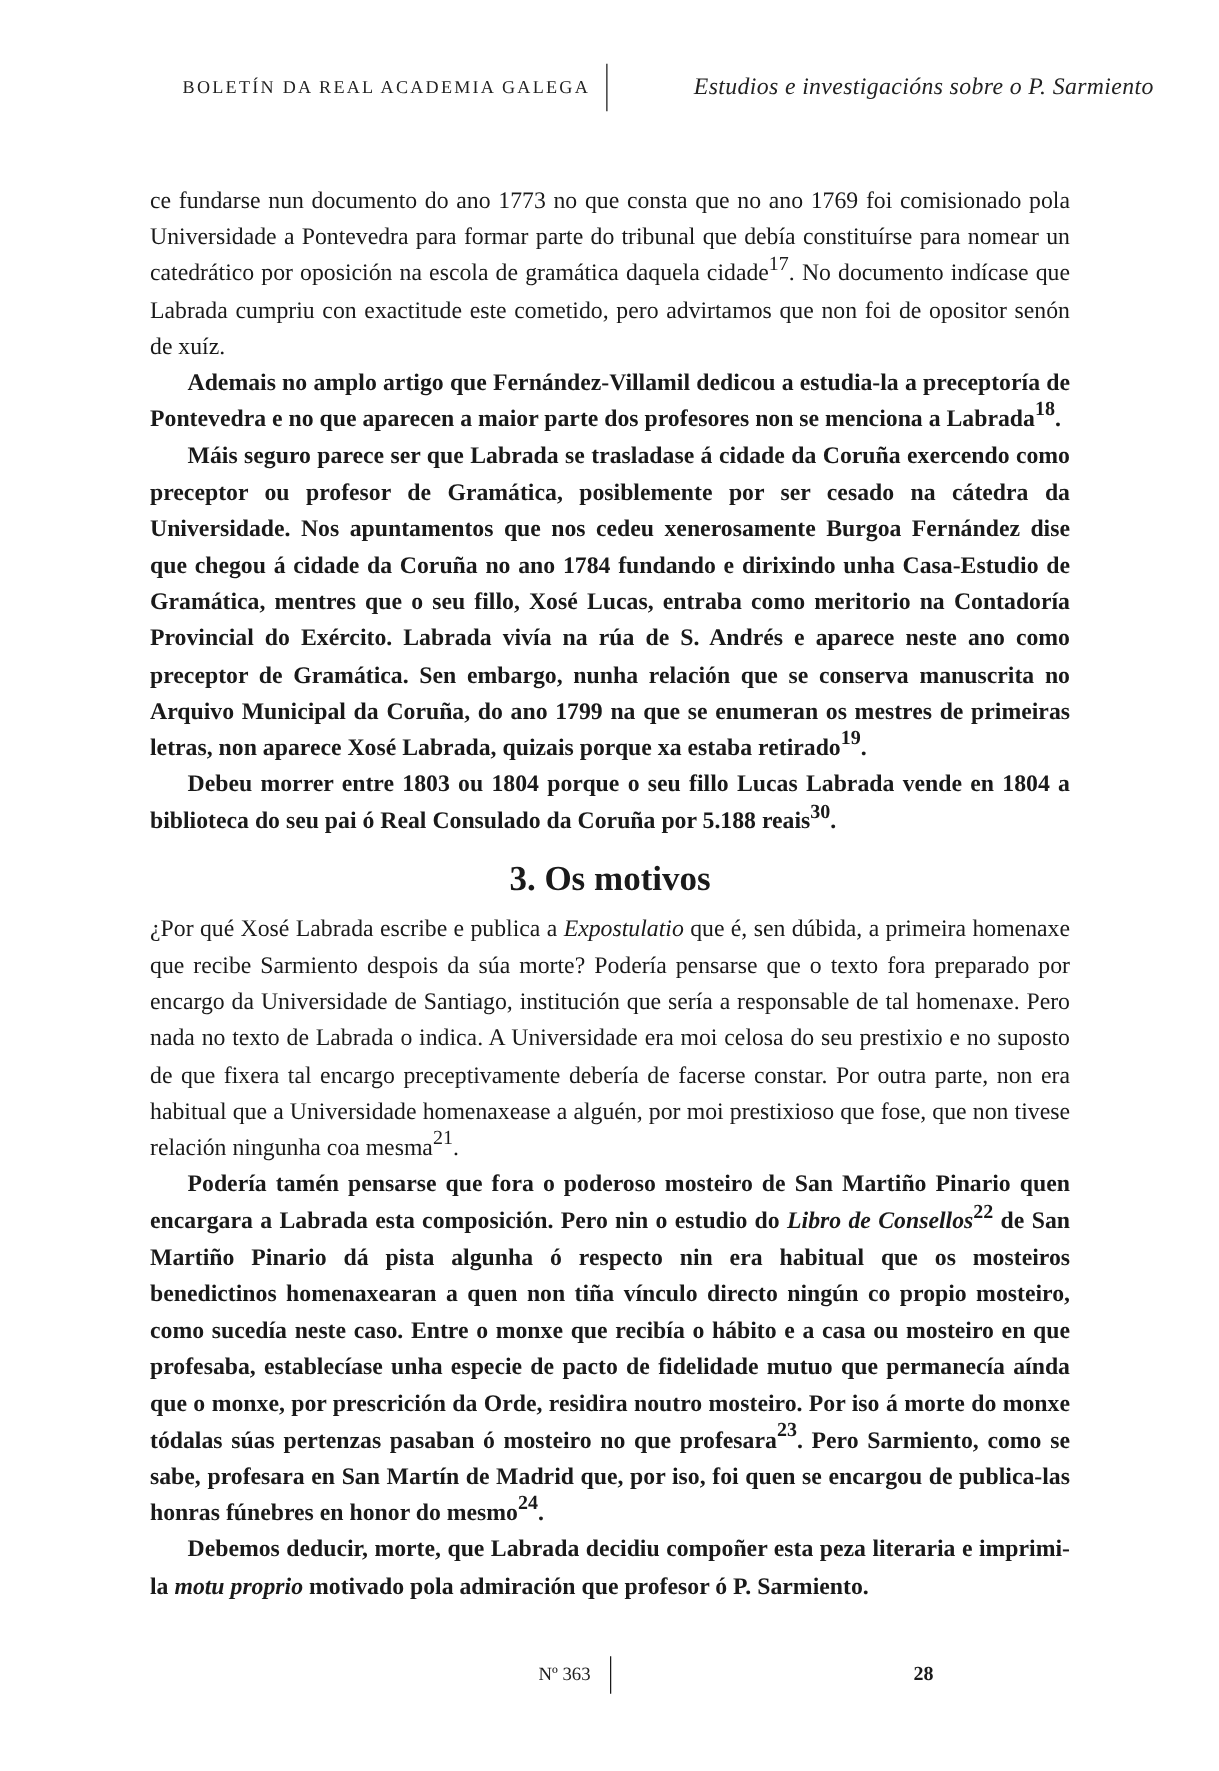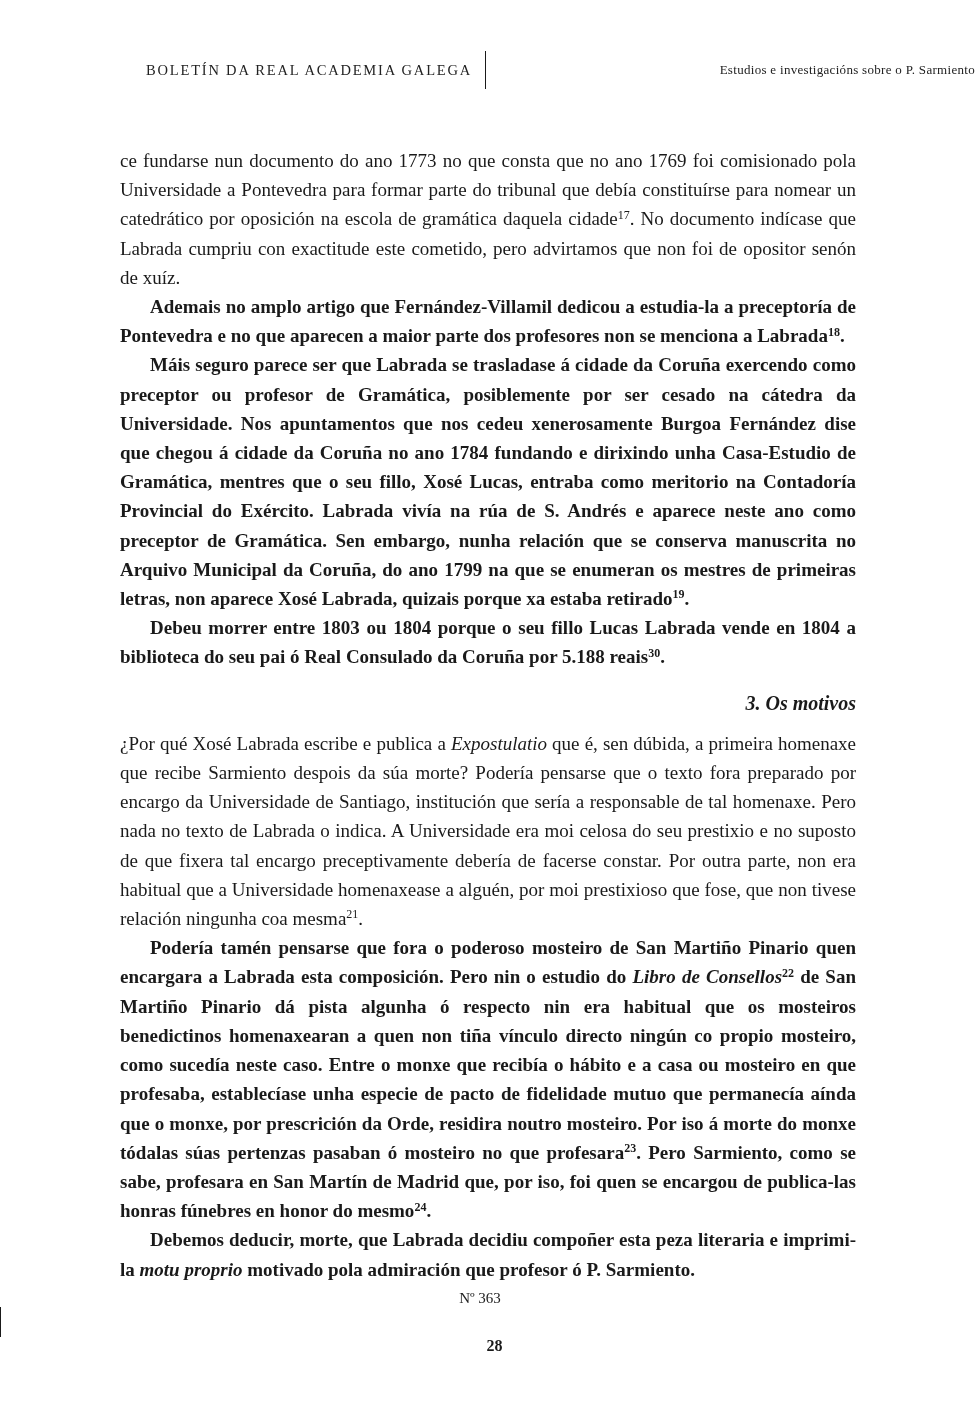--- a/index.html
+++ b/index.html
@@ -34,83 +34,82 @@
     white-space: nowrap;
   }
   .header-rule {
     width: 1px;
     min-height: 38px;
     align-self: stretch;
     background: #1a1a1a;
   }
   .header-right {
     flex: 1;
-    text-align: right;
+    text-align: center;
     padding-left: 17px;
-    font-size: 13px;
+    font-size: 19px;
     letter-spacing: 0.3px;
     color: #222222;
     white-space: nowrap;
+    font-style: italic;
   }
 
   
   .body-text {
     position: absolute;
     left: 120px;
     top: 146px;
     width: 736px;
     text-align: justify;
     font-size: 19px;
     line-height: 29.2px;
   }
   .para { margin: 0; }
   .para.indent { text-indent: 30px; font-weight: bold; }
   .section-heading {
-    font-size: 20px;
+    font-size: 28px;
     font-weight: bold;
     margin: 17px 0 11px 0;
-    text-align: right;
+    text-align: center;
     text-indent: 0;
-    font-style: italic;
   }
   sup.footnote-ref {
-    font-size: 12px;
+    font-size: 16px;
     line-height: 0;
     vertical-align: baseline;
     position: relative;
     top: -0.55em;
   }
   em { font-style: italic; }
 
   
   .page-footer {
     position: absolute;
     left: 0;
     bottom: 62px;
     width: 100%;
     display: flex;
     align-items: center;
-    flex-direction: column;
   }
   .footer-left {
     flex: 1;
     text-align: right;
     padding-right: 15px;
     font-size: 15px;
     color: #222222;
   }
   .footer-rule {
     width: 1px;
     min-height: 30px;
     align-self: stretch;
     background: #1a1a1a;
   }
   .footer-right {
     flex: 1;
-    text-align: right;
+    text-align: center;
     padding-left: 14px;
     font-size: 16px;
     font-weight: bold;
   }
 </style>
 </head>
 <body>
 
 <div class="page">
 

